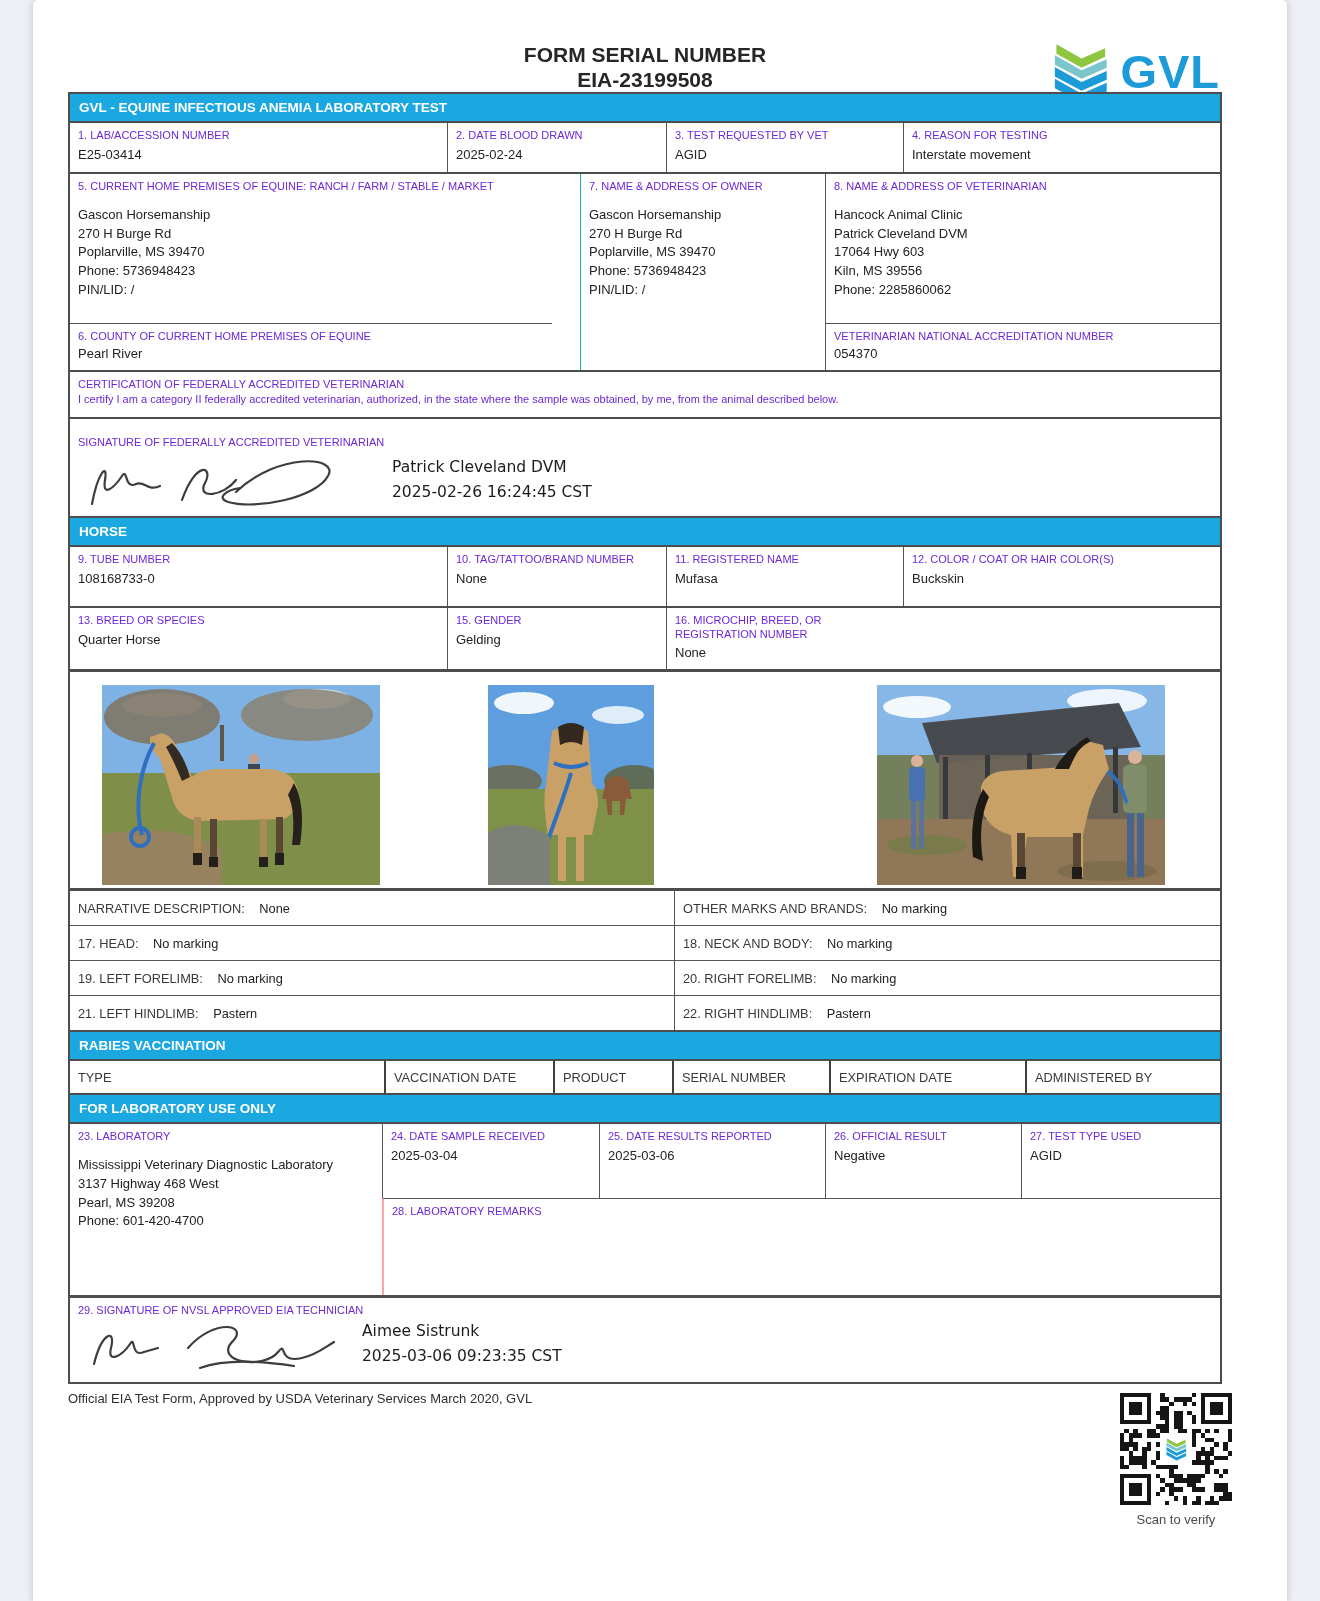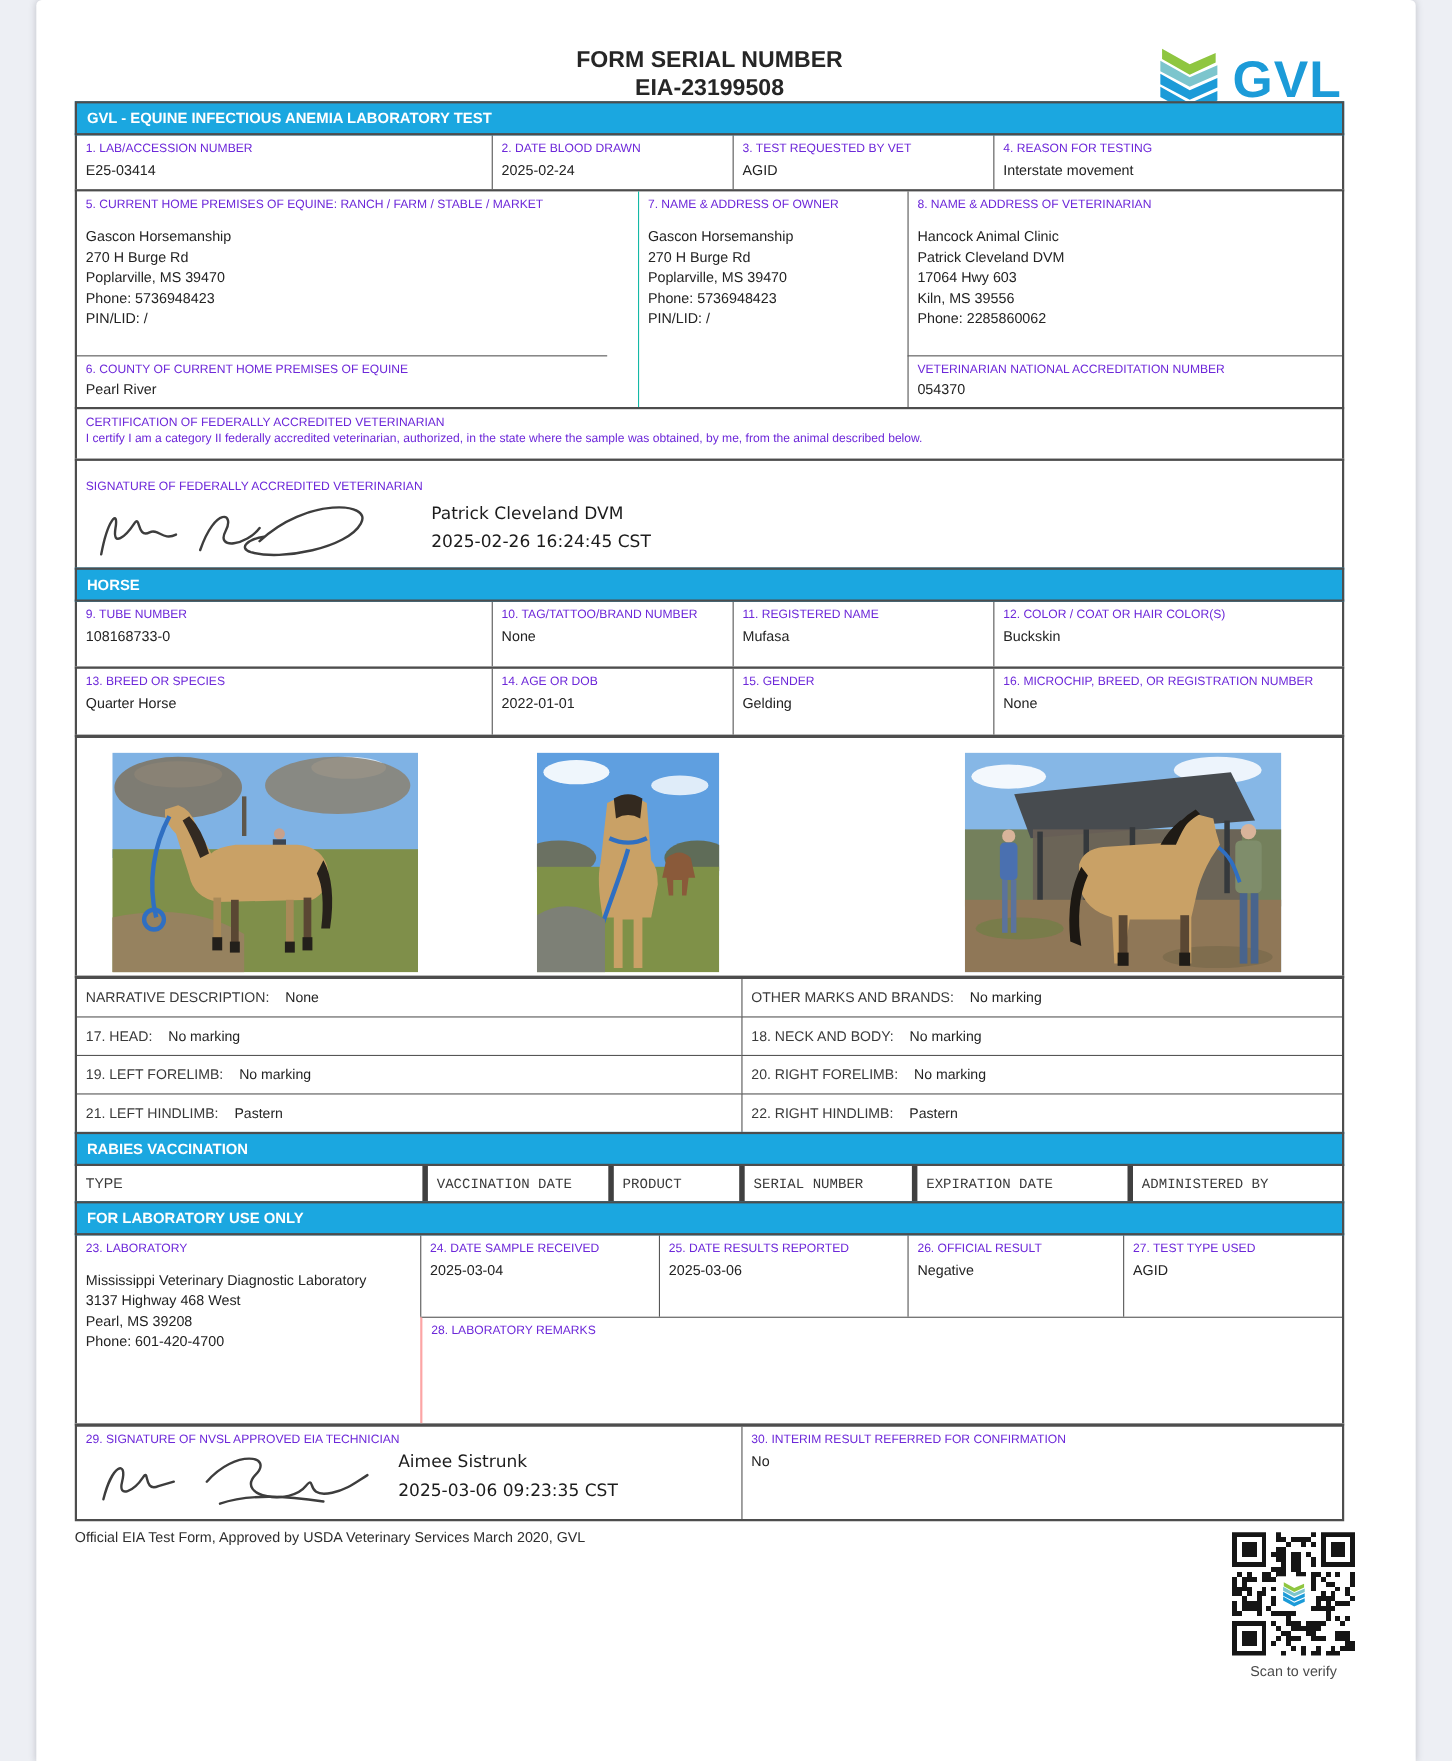--- a/index.html
+++ b/index.html
@@ -55,21 +55,21 @@
 
   .g2 { display:grid; grid-template-columns:604px auto; }
   .g2 > .cell { padding:8px 8px; min-height:33px; }
   .g2 > .cell:nth-child(even) { border-left:1px solid #565656; }
   .g2 > .cell:nth-child(n+3) { border-top:1px solid #565656; }
   .inline-lbl { font-size:12.8px; color:#3a3a3a; }
   .inline-val { font-size:12.8px; color:#232323; margin-left:10px; }
 
   .grab { display:grid; grid-template-columns:314px 169px 119px 157px 196px auto; }
   .grab > .cell { padding:7px 8px; min-height:27px; }
-  .grab > .cell + .cell { border-left:5px solid #404040;font-family:Liberation Mono, monospace; }
+  .grab > .cell + .cell { border-left:2px solid #404040; }
 
   .glab { display:grid; grid-template-columns:312px 217px 226px 196px auto; grid-template-rows:74px auto;
           grid-template-areas:"lab a b c d" "lab rem rem rem rem"; }
   .glab .cell { padding:6px 8px; }
   .c23 { grid-area:lab; } .c24 { grid-area:a; border-left:1px solid #565656; }
   .c25 { grid-area:b; border-left:1px solid #565656; } .c26 { grid-area:c; border-left:1px solid #565656; }
   .c27 { grid-area:d; border-left:1px solid #565656; }
   .c28 { grid-area:rem; border-left:2px solid #fca5a5; border-top:1px solid #565656; min-height:97px; }
 
   .g29 { display:grid; grid-template-columns:604px auto; border-top-width:3px; }
@@ -208,24 +208,20 @@
         <div class="cell">
           <div class="lbl">12. COLOR / COAT OR HAIR COLOR(S)</div>
           <div class="val">Buckskin</div>
         </div>
       </div>
 
       <div class="sect grid4 r13">
         <div class="cell">
           <div class="lbl">13. BREED OR SPECIES</div>
           <div class="val">Quarter Horse</div>
-        </div>
-        <div class="cell">
-          <div class="lbl">14. AGE OR DOB</div>
-          <div class="val">2022-01-01</div>
         </div>
         <div class="cell">
           <div class="lbl">15. GENDER</div>
           <div class="val">Gelding</div>
         </div>
         <div class="cell">
           <div class="lbl">16. MICROCHIP, BREED, OR REGISTRATION NUMBER</div>
           <div class="val">None</div>
         </div>
       </div>
@@ -396,24 +392,20 @@
             <svg width="270" height="58" viewBox="0 0 270 58">
               <path class="sigpath" d="M16,46 C24,14 38,10 33,30 C29,46 44,38 52,26 C58,17 52,40 66,34 L80,30"></path>
               <path class="sigpath" d="M110,30 C136,0 172,6 154,24 C136,44 186,52 200,34 C210,22 198,46 224,40 C238,37 246,30 256,24"></path>
               <path class="sigpath" d="M122,50 C150,40 190,44 216,48"></path>
             </svg>
             <div class="signame">
               <div>Aimee Sistrunk</div>
               <div>2025-03-06 09:23:35 CST</div>
             </div>
           </div>
-        </div>
-        <div class="cell">
-          <div class="lbl">30. INTERIM RESULT REFERRED FOR CONFIRMATION</div>
-          <div class="val">No</div>
         </div>
       </div>
 
       <div class="footer-note">Official EIA Test Form, Approved by USDA Veterinary Services March 2020, GVL</div>
     </div>
 
     <div class="qr-block">
       <div class="qr-box">
         <svg class="qrgrid" viewBox="0 0 25 25" shape-rendering="crispEdges" fill="#151515">
             <rect x="9" y="0" width="1" height="1"></rect>

